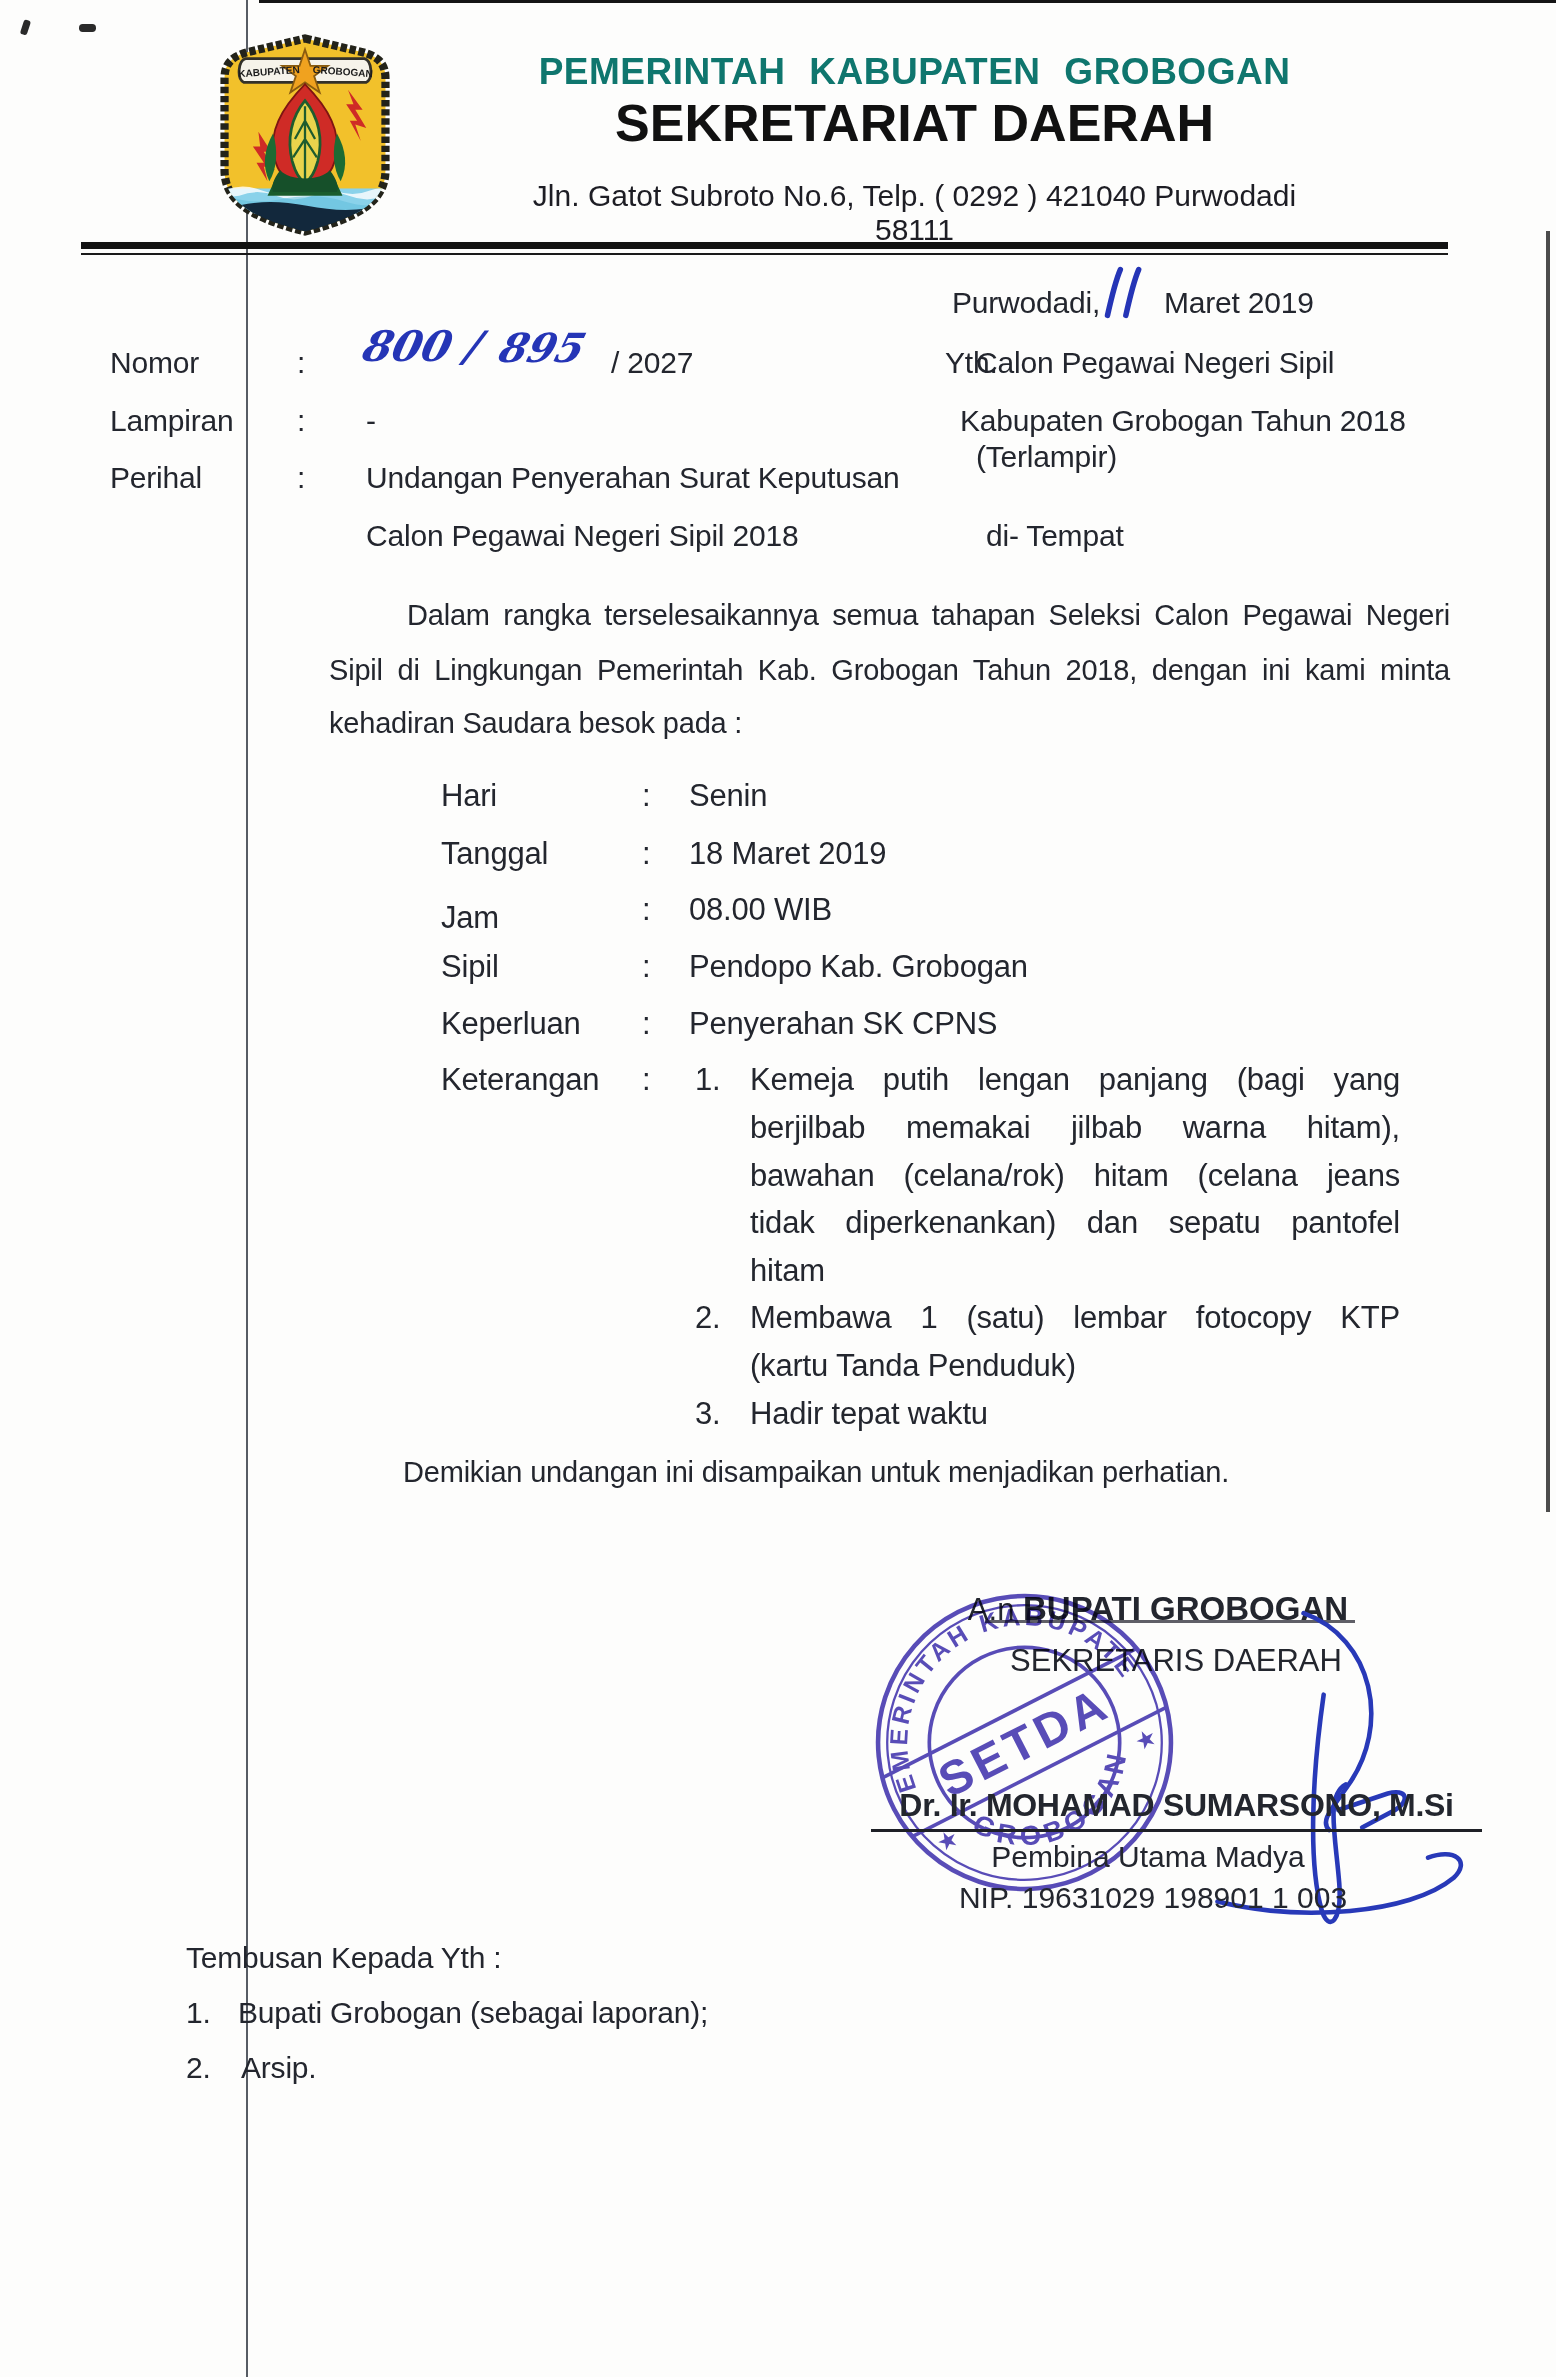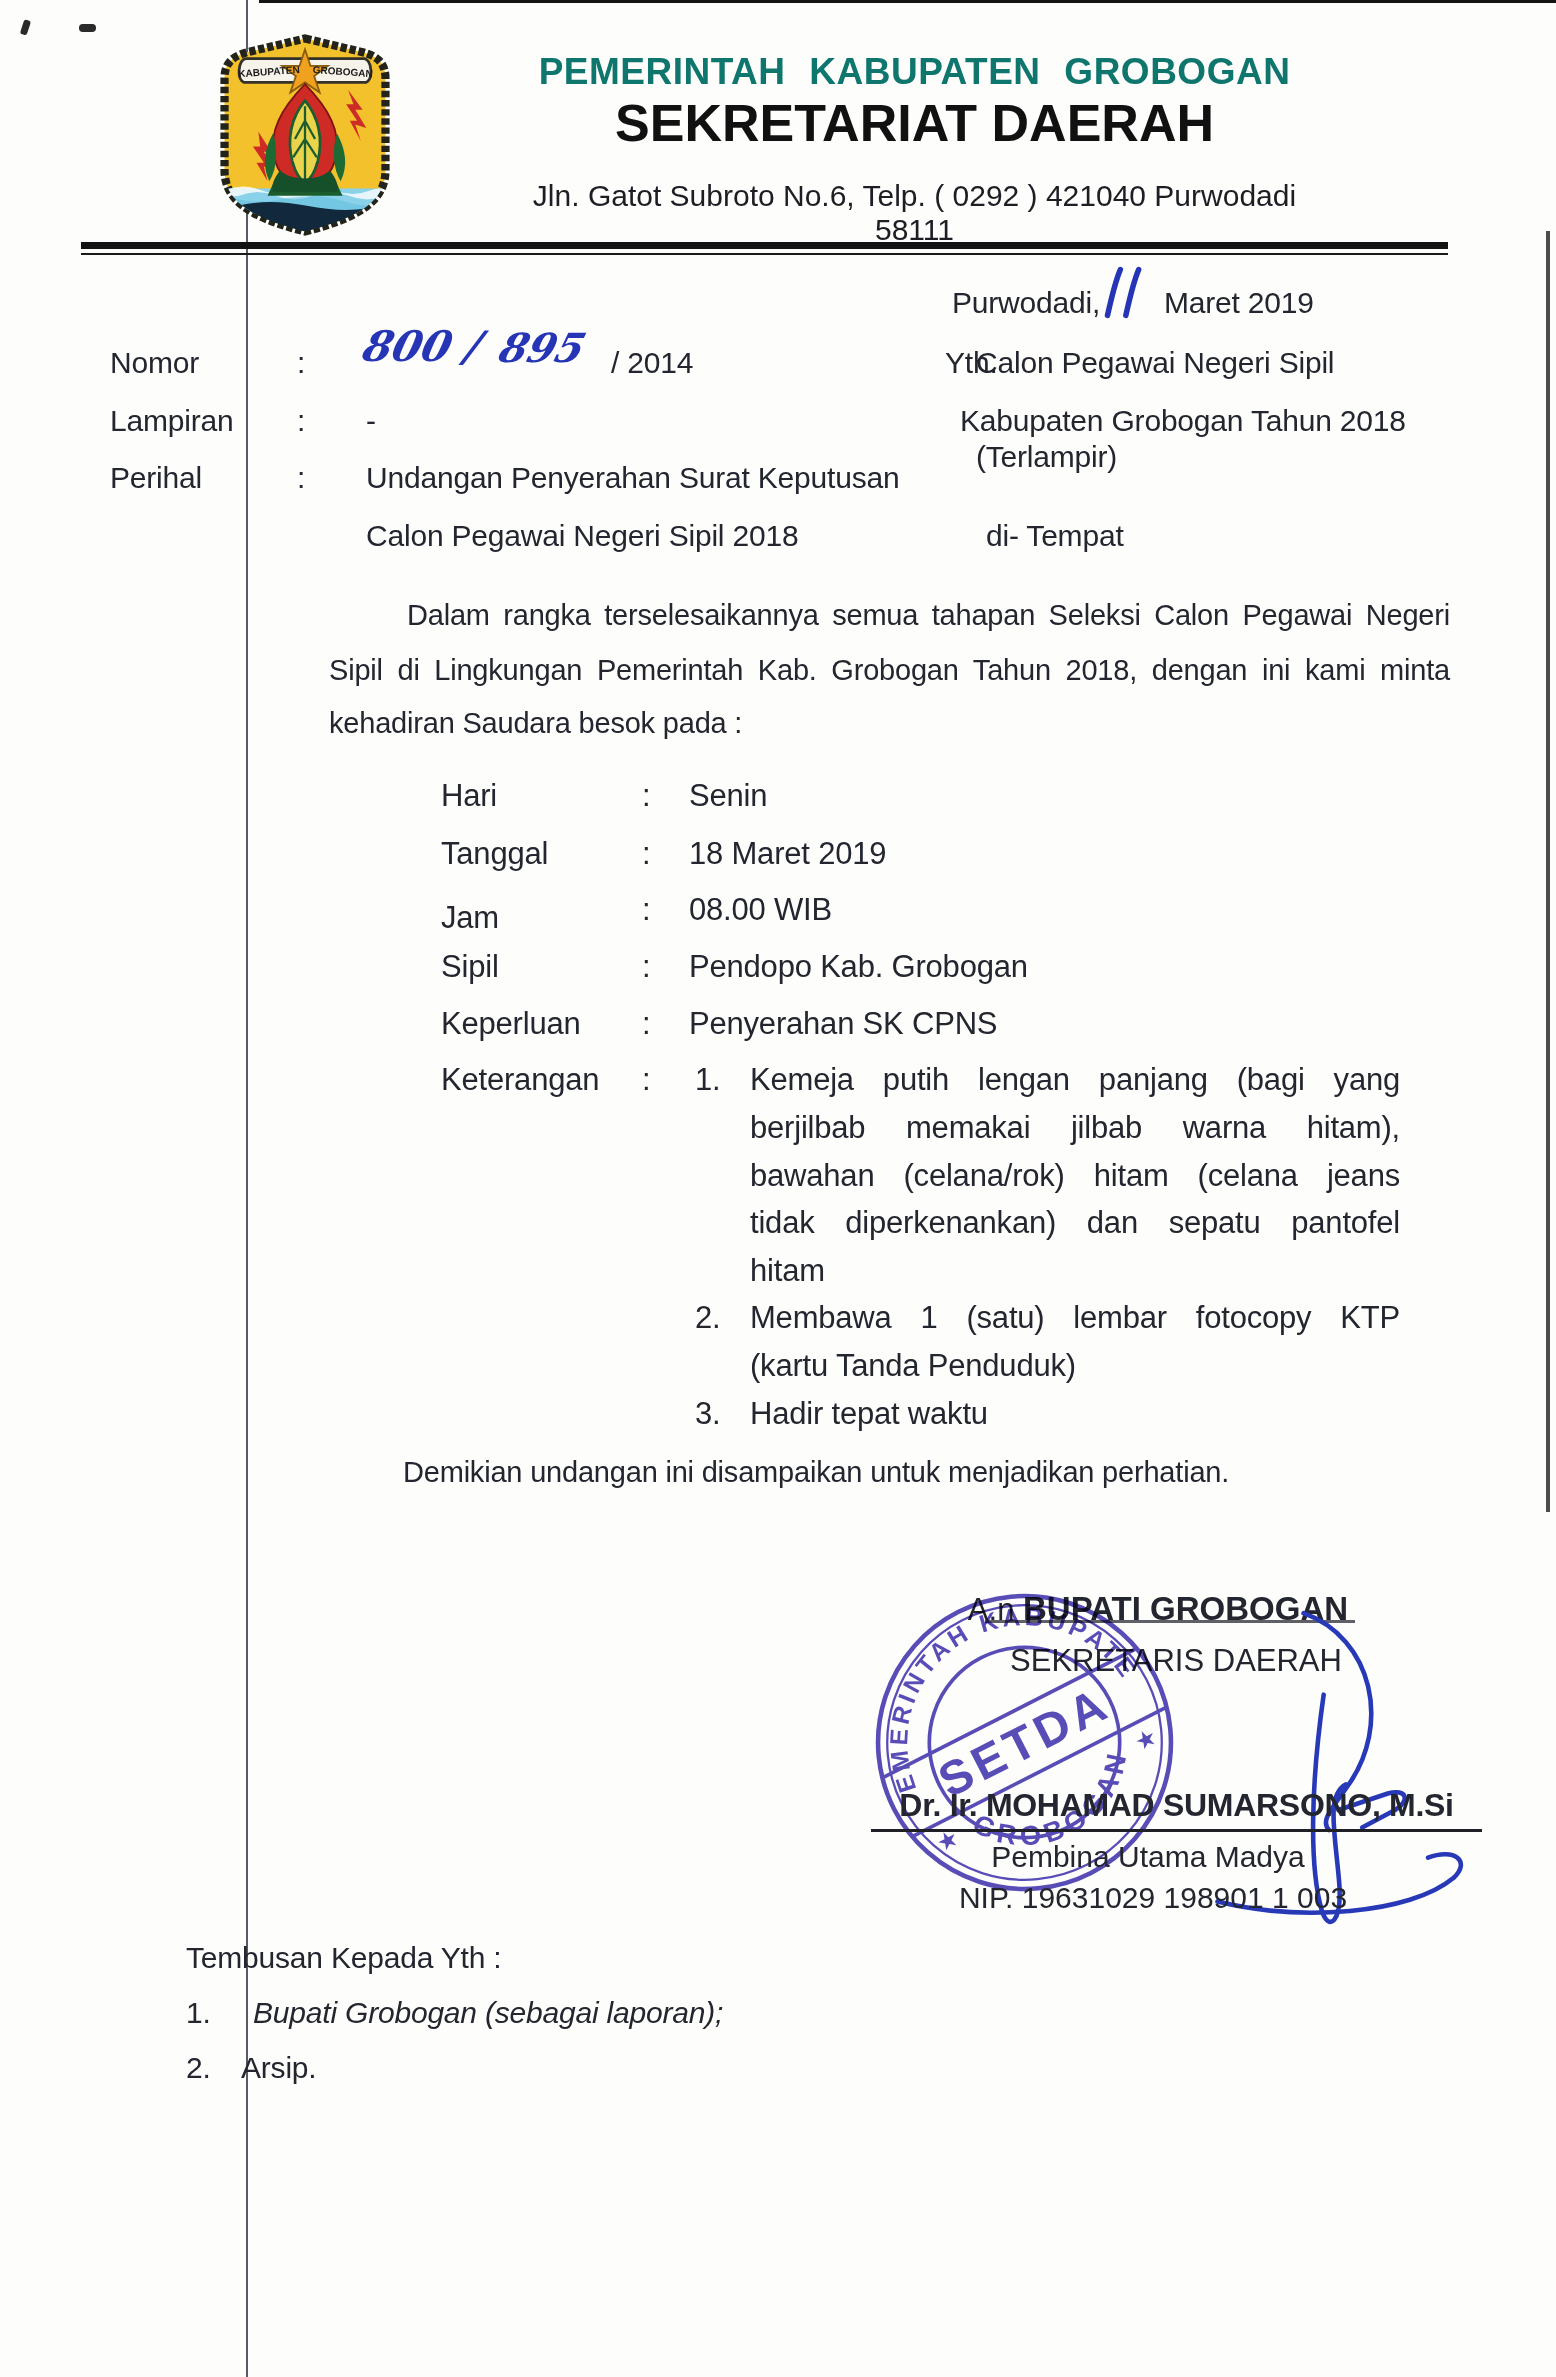--- a/index.html
+++ b/index.html
@@ -78,21 +78,21 @@
   <svg style="left:1091px;top:264px" width="55" height="57" viewBox="0 0 60 62">
     <path d="M18 56 C22 38 26 20 32 6" stroke="#2535b6" stroke-width="6" fill="none" stroke-linecap="round"></path>
     <path d="M38 56 C42 38 46 20 52 6" stroke="#2535b6" stroke-width="6" fill="none" stroke-linecap="round"></path>
   </svg>
   <div class="t fs-meta" style="left:1164px;top:286px;">Maret 2019</div>
 
   <div class="t fs-meta" style="left:110px;top:346px;">Nomor</div>
   <div class="t fs-meta" style="left:297px;top:346px;">:</div>
   <div class="t hw" style="left:364px;top:322px;font-size:42px;transform:skewX(-14deg);font-weight:bold;">800 /</div>
   <div class="t hw" style="left:501px;top:324px;font-size:40px;transform:skewX(-16deg);font-weight:bold;">895</div>
-  <div class="t fs-meta" style="left:611px;top:346px;">/ 2014</div>
+  <div class="t fs-meta" style="left:611px;top:346px;">/ 2027</div>
 
   <div class="t fs-meta" style="left:110px;top:404px;">Lampiran</div>
   <div class="t fs-meta" style="left:297px;top:404px;">:</div>
   <div class="t fs-meta" style="left:366px;top:404px;">-</div>
 
   <div class="t fs-meta" style="left:110px;top:461px;">Perihal</div>
   <div class="t fs-meta" style="left:297px;top:461px;">:</div>
   <div class="t fs-meta" style="left:366px;top:461px;">Undangan Penyerahan Surat Keputusan</div>
   <div class="t fs-meta" style="left:366px;top:519px;">Calon Pegawai Negeri Sipil 2018</div>
 
@@ -183,18 +183,18 @@
       <path d="M1330 2078 C1420 2100 1540 2092 1588 2052 C1607 2034 1589 2019 1560 2030"></path>
     </g>
   </svg>
 
   <div class="ctr b name-u" style="left:871px;top:1787px;width:611px;font-size:32px;letter-spacing:-0.3px;">Dr. Ir. MOHAMAD SUMARSONO, M.Si</div>
   <div class="ctr" style="left:933px;top:1840px;width:430px;font-size:30px;">Pembina Utama Madya</div>
   <div class="ctr" style="left:915px;top:1881px;width:476px;font-size:30px;">NIP. 19631029 198901 1 003</div>
 
   <div class="t fs-meta" style="left:186px;top:1941px;">Tembusan Kepada Yth :</div>
   <div class="t fs-meta" style="left:186px;top:1996px;">1.</div>
-  <div class="t fs-meta" style="left:253px;top:1996px;font-style:italic;">Bupati Grobogan (sebagai laporan);</div>
+  <div class="t fs-meta" style="left:238px;top:1996px;">Bupati Grobogan (sebagai laporan);</div>
   <div class="t fs-meta" style="left:186px;top:2051px;">2.</div>
   <div class="t fs-meta" style="left:241px;top:2051px;">Arsip.</div>
 
 </div>
 
 
 </body></html>

